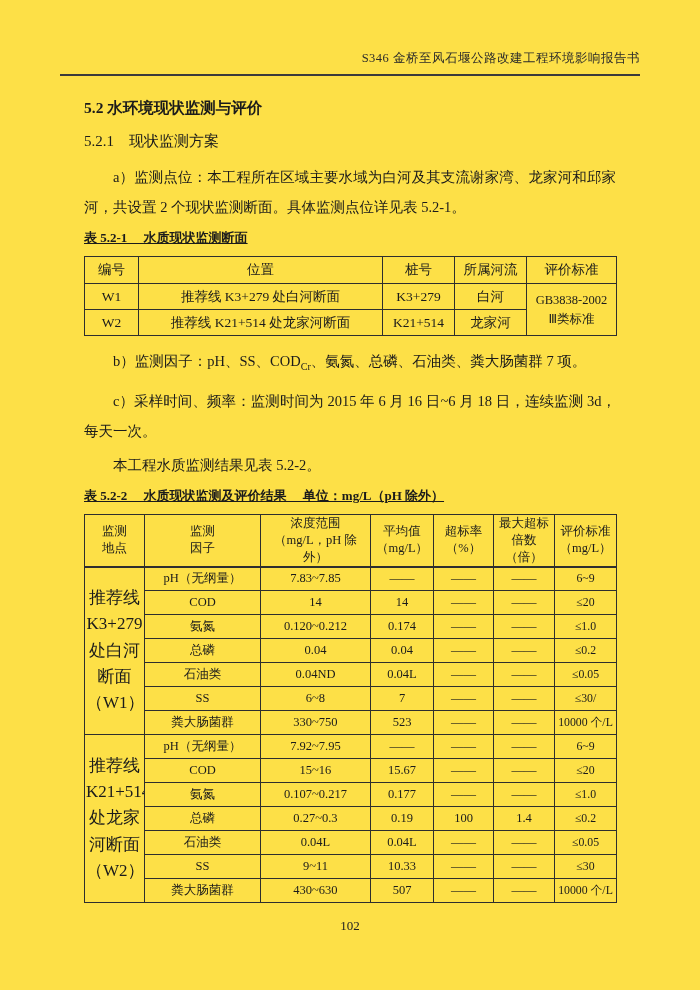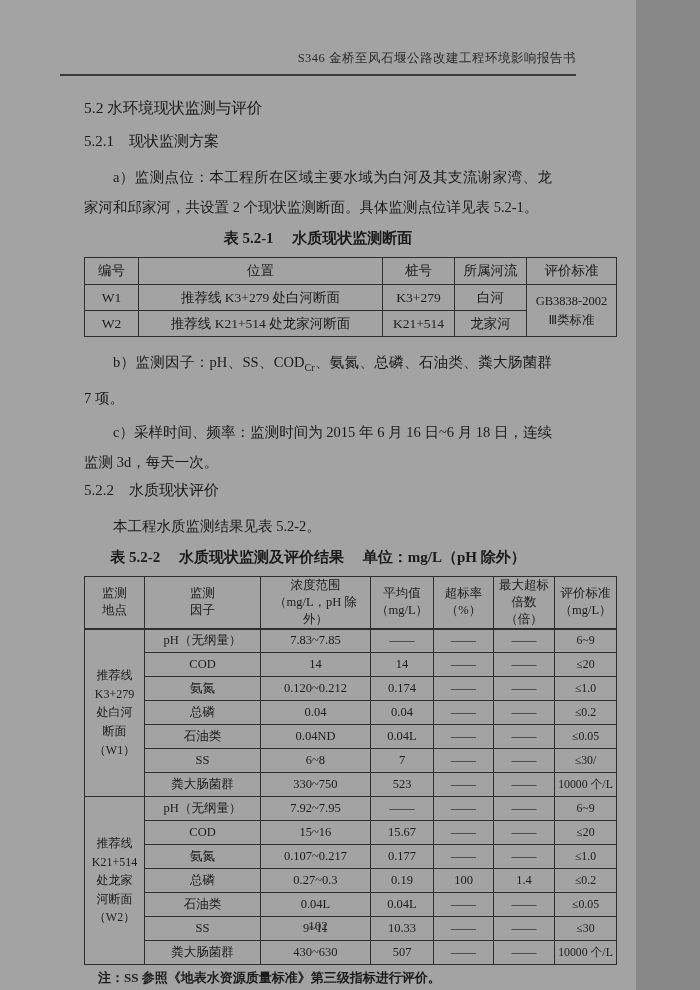--- a/index.html
+++ b/index.html
@@ -1,58 +1,59 @@
 <!DOCTYPE html>
 <html><head>
 <meta charset="utf-8">
 <style>
   * { margin:0; padding:0; box-sizing:border-box; }
   html,body { background:#888; }
   body { width:700px; }
   .page {
     position:relative;
-    width:636px; height:990px;
-    background:#a3a3a3;
+    width:700px; height:990px;
+    background:#fde047;
     color:#1b1b1b;
     font-family:"Liberation Serif","DejaVu Serif",serif;
     overflow:hidden;
   }
   .doc-header {
     padding:50px 60px 0 60px;
     text-align:right;
     font-size:12.5px;
     color:#2a2a2a;
     letter-spacing:0.5px;
   }
   .header-rule {
     margin:7px 60px 0 60px;
     border-top:2px solid #3a3a3a;
   }
   .content { padding:22px 84px 0 84px; }
   .h-main {
-    font-size:15.5px; font-weight:normal;
+    font-size:15.5px; font-weight:bold;
     margin:0 0 13px 0;
   }
   .h-sub {
     font-size:15px; font-weight:normal;
     margin:2px 0 11px 0;
   }
   .para {
     font-size:14.5px;
     line-height:30px;
     text-align:justify;
     text-indent:2em;
     margin:0 0 4px 0;
   }
   sub.chem { font-size:70%; vertical-align:sub; }
   .tbl-title {
-    text-align:center;
+    text-align:left;
     font-weight:bold;
-    font-size:15px;
+    font-size:13px;
     margin:7px 0 9px 0;
+    text-decoration:underline;
   }
   table {
     border-collapse:collapse;
     table-layout:fixed;
     width:100%;
     margin:0 auto;
     font-family:Liberation Serif, serif;
   }
   th, td {
     border:1px solid #2e2e2e;
@@ -66,21 +67,21 @@
   
   .t1 { font-size:13.5px; margin-bottom:10px; }
   .t1 th { height:27px; }
   .t1 td { height:26px; }
   .t1 .std-cell { font-size:12.5px; line-height:1.5; }
   
   .t2 { font-size:12.5px; }
   .t2 th { height:35px; line-height:1.35; border-bottom:2px solid #2e2e2e; }
   .t2 td { height:24px; white-space:nowrap; }
   .t2 td.pre, .t2 .site-cell { white-space:pre-line; }
-  .t2 .site-cell { font-size:12px; line-height:1.55; }
+  .t2 .site-cell { font-size:17px; line-height:1.55; }
   .t2 td:last-child { font-size:11.8px; }
   .note {
     font-size:13px;
     font-weight:bold;
     margin:4px 0 0 14px;
   }
   .page-number {
     position:absolute;
     left:0; right:0; bottom:56px;
     text-align:center;
@@ -138,21 +139,20 @@
           <td>推荐线 K21+514 处龙家河断面</td>
           <td>K21+514</td>
           <td>龙家河</td>
         </tr>
       </tbody>
     </table>
 
     <p class="para"><span>b）监测因子：pH、SS、COD</span><sub class="chem">Cr</sub><span>、氨氮、总磷、石油类、粪大肠菌群 7 项。</span></p>
     <p class="para">c）采样时间、频率：监测时间为 2015 年 6 月 16 日~6 月 18 日，连续监测 3d，每天一次。</p>
 
-    <div class="h-sub">5.2.2　水质现状评价</div>
     <p class="para">本工程水质监测结果见表 5.2-2。</p>
 
     <div class="tbl-title">表 5.2-2　 水质现状监测及评价结果　 单位：mg/L（pH 除外）</div>
 
     <table class="t2">
       <colgroup>
         <col style="width:60px">
           <col style="width:116px">
           <col style="width:110px">
           <col style="width:63px">
@@ -297,19 +297,18 @@
           <td>粪大肠菌群</td>
           <td>430~630</td>
           <td>507</td>
           <td>——</td>
           <td>——</td>
           <td>10000 个/L</td>
         </tr>
       </tbody>
     </table>
 
-    <div class="note">注：SS 参照《地表水资源质量标准》第三级指标进行评价。</div>
 
   </div>
 
   <div class="page-number">102</div>
 
 </div>
 
 </body></html>

